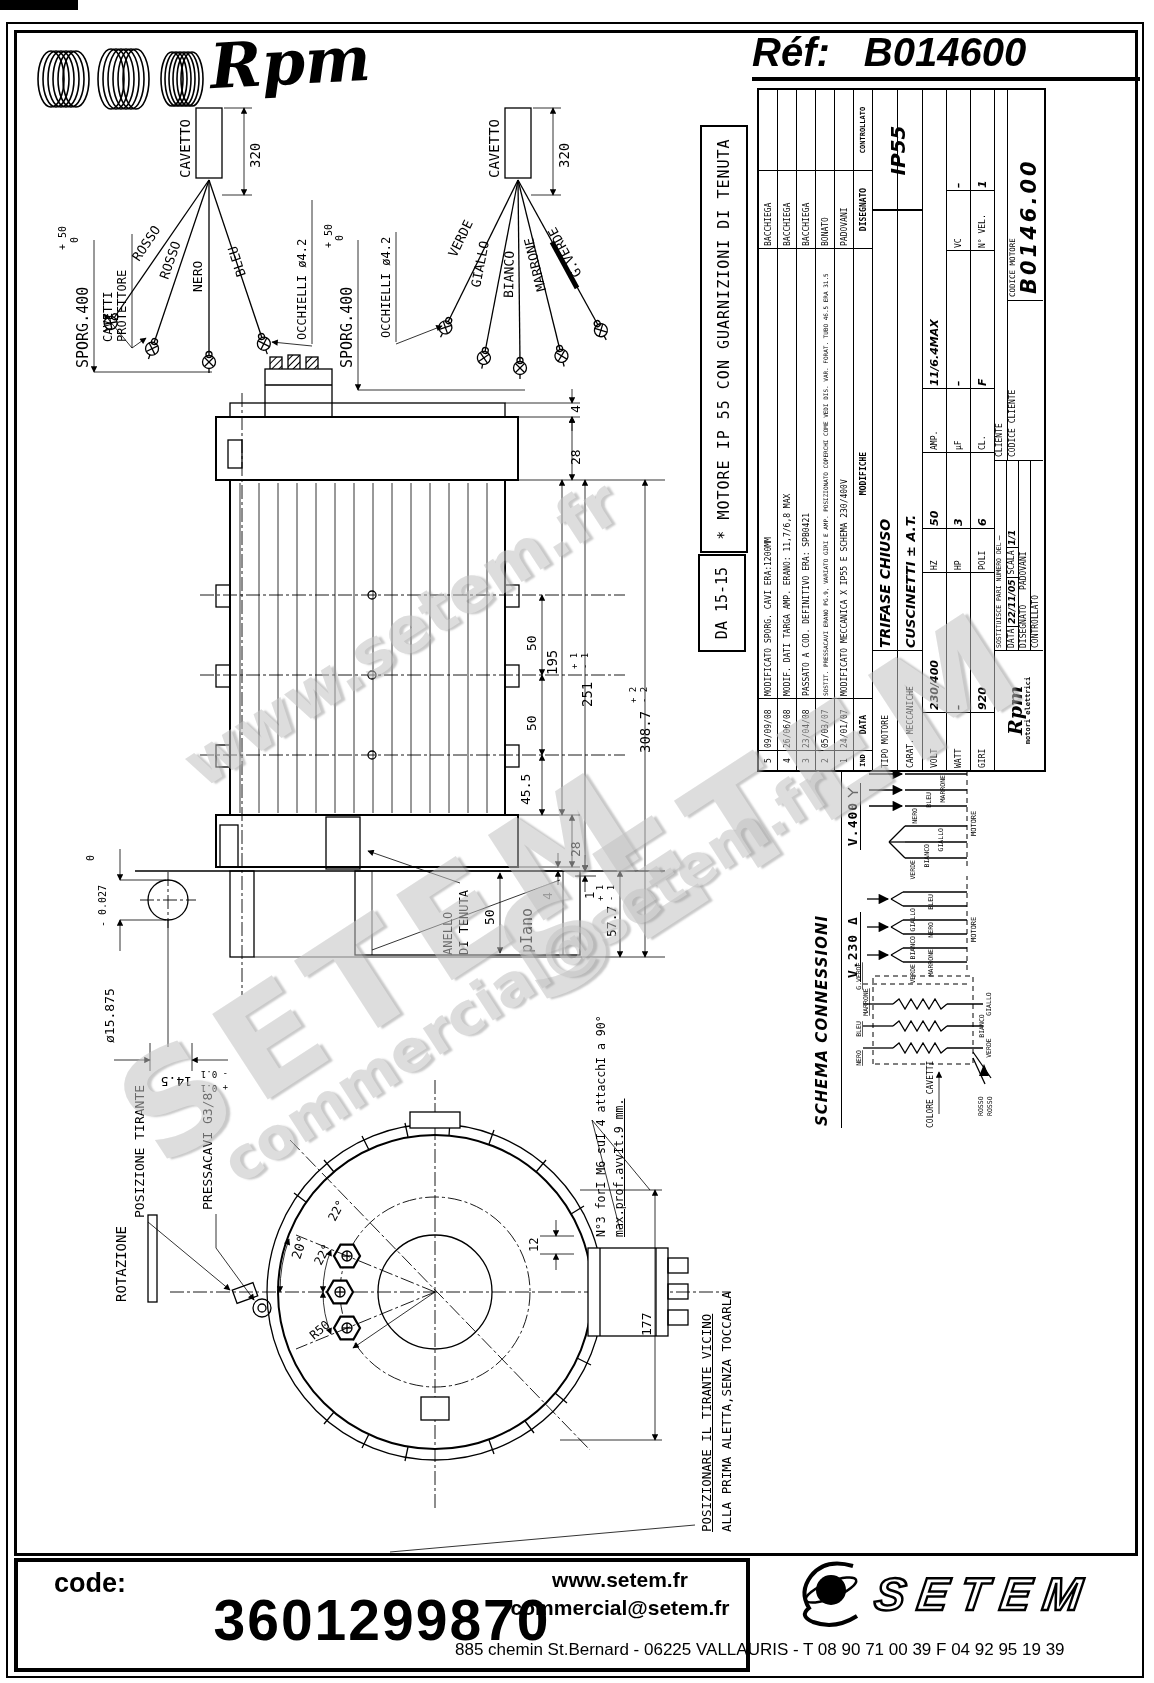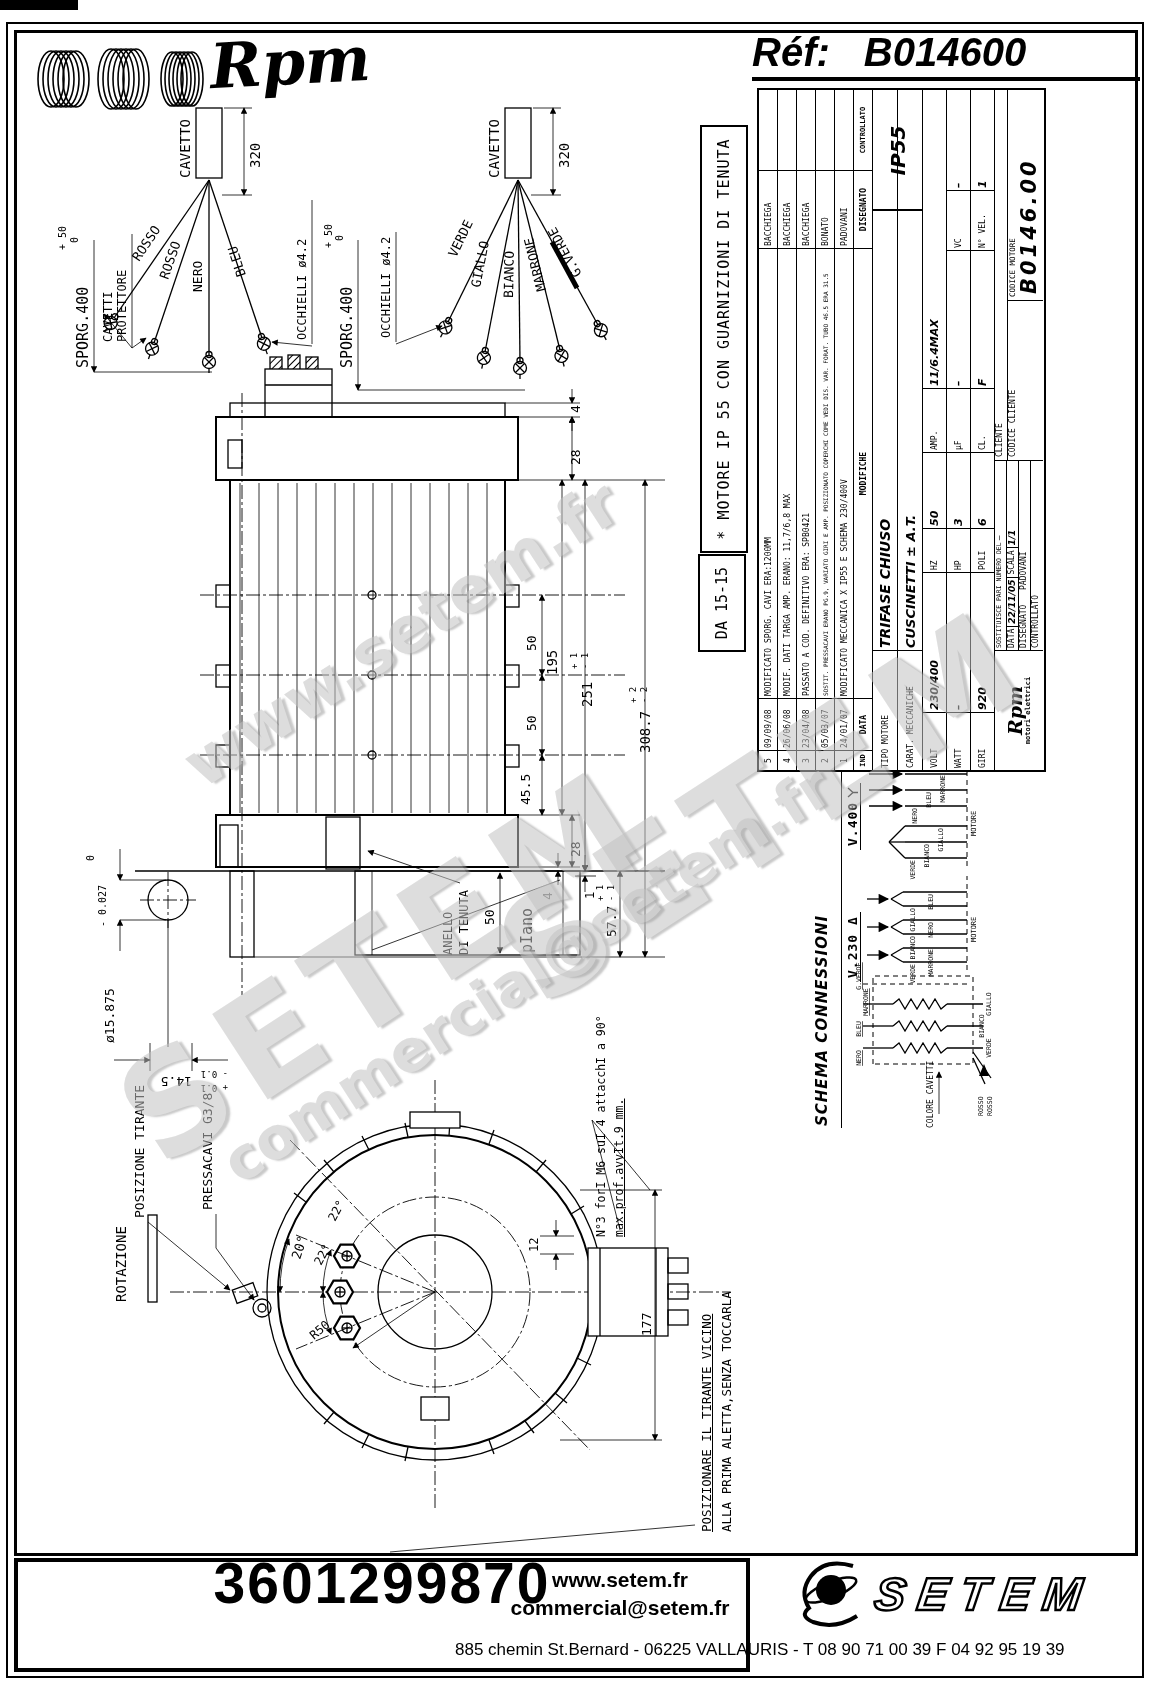--- a/index.html
+++ b/index.html
@@ -571,20 +571,21 @@
   <div style="text-decoration:underline;">POSIZIONARE IL TIRANTE VICINO</div>
   <div>ALLA PRIMA ALETTA,SENZA TOCCARLA</div>
 </div>
 
 <div class="wm" style="left:170px;top:740px;font-size:64px;">www.setem.fr</div>
 <div class="wm" style="left:90px;top:1060px;font-size:140px;letter-spacing:14px;">SETEM</div>
 <div class="wm" style="left:470px;top:900px;font-size:140px;letter-spacing:14px;">SETEM</div>
 <div class="wm" style="left:210px;top:1140px;font-size:58px;">commercial@setem.fr</div>
 
 <div class="abs" style="left:14px;top:1558px;width:736px;height:114px;border:4px solid #000;box-sizing:border-box;background:#fff;z-index:45;font-family:'Liberation Sans',sans-serif;">
+  <div style="font-size:27px;font-weight:bold;padding:6px 0 0 36px;">code:</div>
   <div style="font-size:57px;font-weight:bold;text-align:center;margin-top:-12px;letter-spacing:2px;">3601299870</div>
 </div>
 <div class="abs" style="left:470px;top:1566px;width:300px;text-align:center;font-family:'Liberation Sans',sans-serif;font-weight:bold;font-size:21px;line-height:1.35;z-index:46;">
   <div>www.setem.fr</div>
   <div>commercial@setem.fr</div>
 </div>
 <div class="abs" style="left:795px;top:1558px;display:flex;align-items:center;gap:10px;z-index:46;">
   <svg width="70" height="72" viewBox="0 0 70 72">
     <circle cx="36" cy="32" r="15" fill="#000"></circle>
     <ellipse cx="36" cy="32" rx="27" ry="8" fill="none" stroke="#000" stroke-width="2.5" transform="rotate(-22 36 32)"></ellipse>

